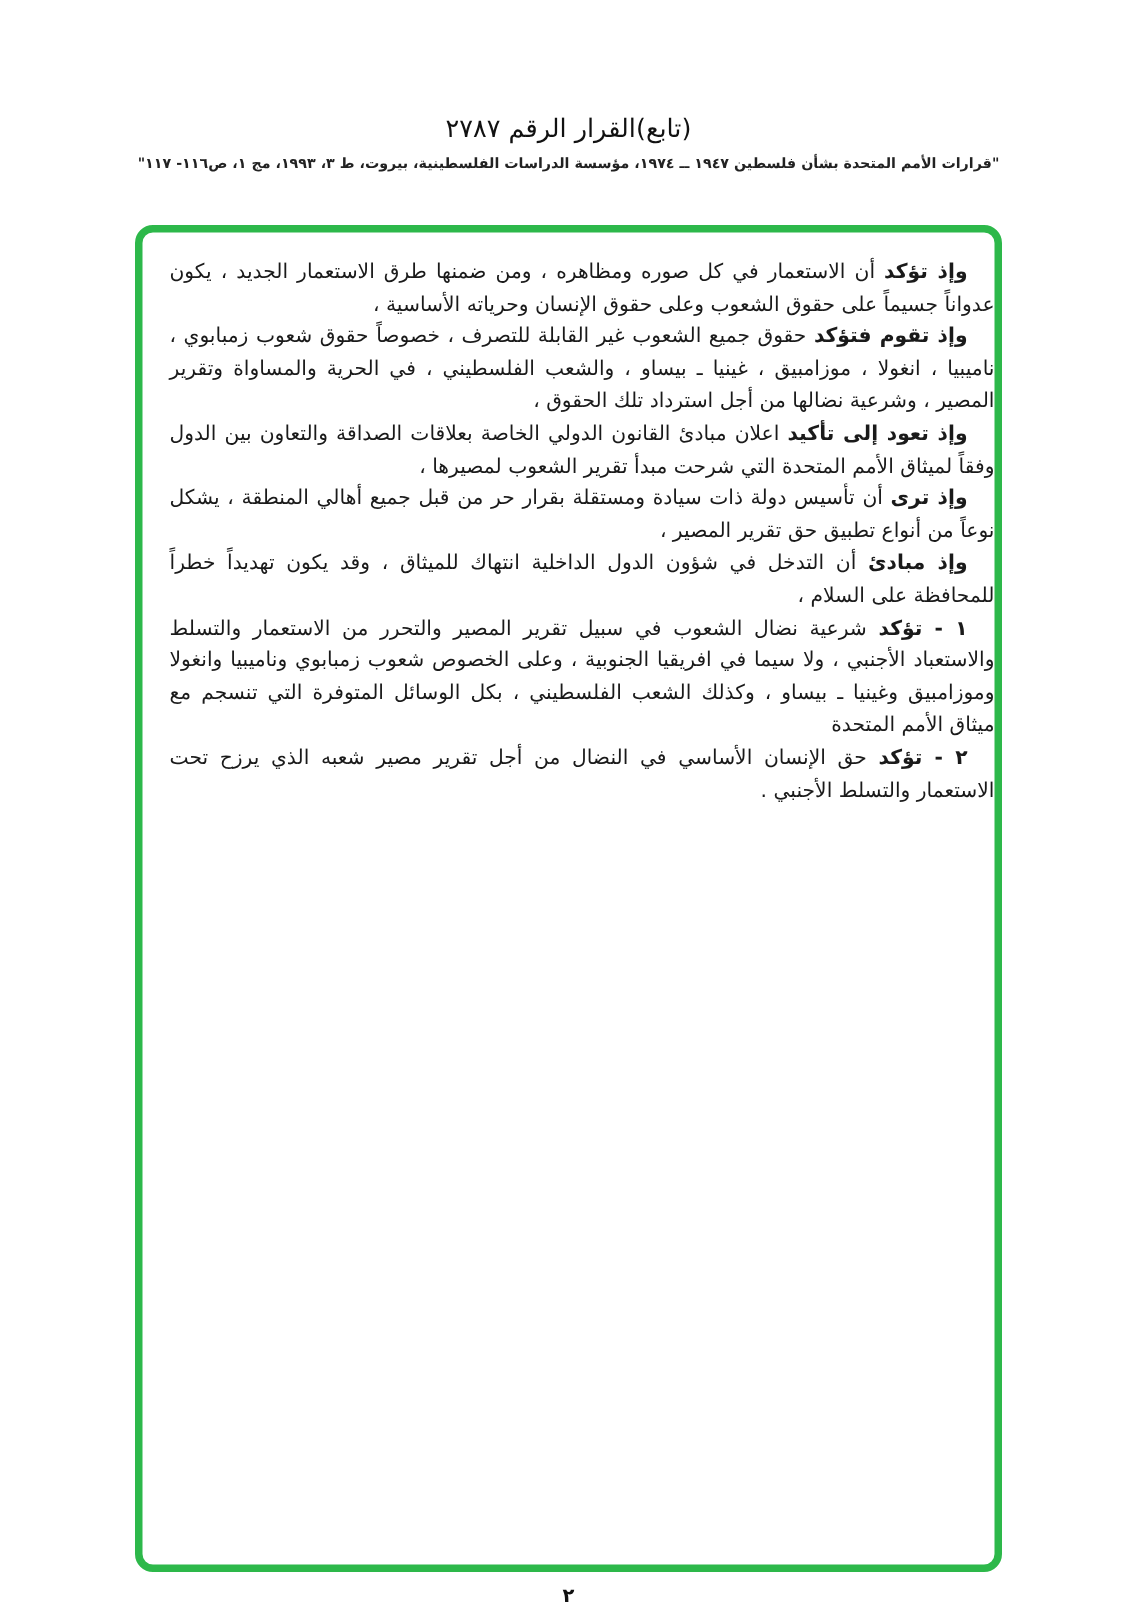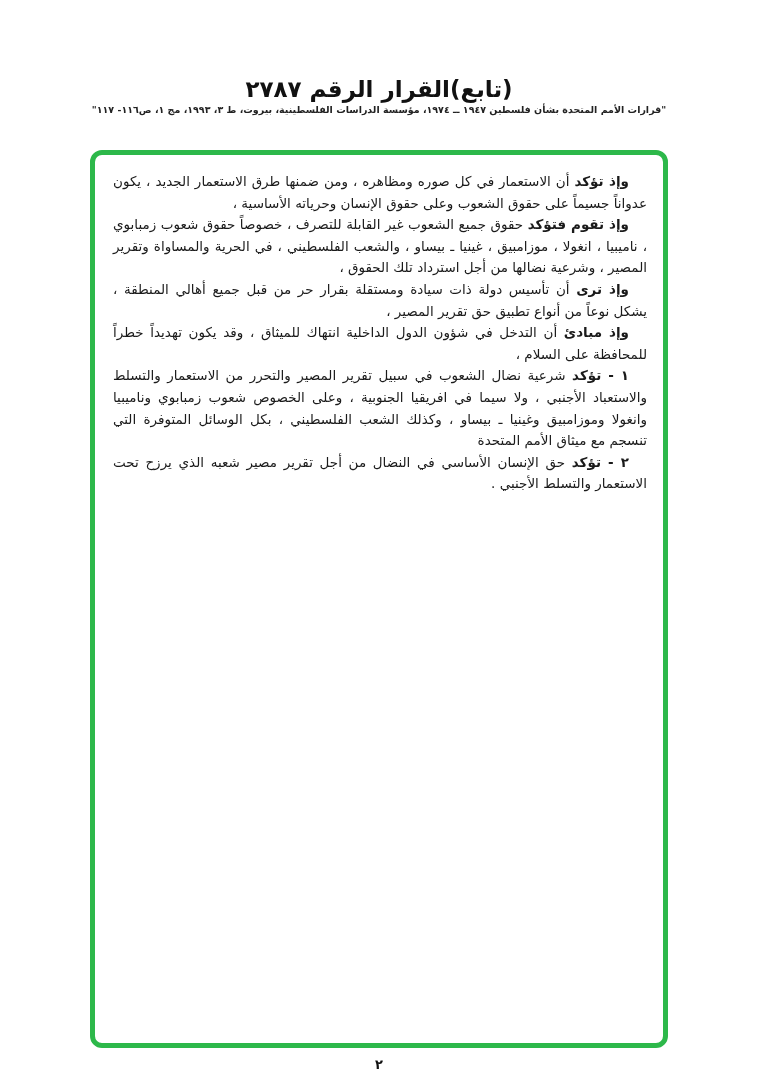--- a/index.html
+++ b/index.html
@@ -11,22 +11,22 @@
     position: relative;
     font-family: "DejaVu Sans", sans-serif;
     overflow: hidden;
   }
   .header-title {
     position: absolute;
     top: 76px;
     left: 0; right: 0;
     text-align: center;
     direction: rtl;
-    font-size: 23px;
-    font-weight: bold;
+    font-size: 17px;
+    font-weight: normal;
     color: #111111;
     letter-spacing: 0.5px;
   }
   .citation-line {
     position: absolute;
     top: 104px;
     left: 0; right: 0;
     text-align: center;
     direction: rtl;
     font-size: 9.5px;
@@ -39,21 +39,21 @@
     top: 150px;
     width: 578px;
     height: 898px;
     border: 5px solid #2db84a;
     border-radius: 12px;
     background: #ffffff;
   }
   .doc-body {
     position: absolute;
     top: 16px;
-    right: 16px;
+    right: 0;
     left: 18px;
     direction: rtl;
     text-align: justify;
     font-size: 13.5px;
     line-height: 21.6px;
     color: #1a1a1a;
   }
   .para {
     margin: 0;
     padding: 0;
@@ -76,20 +76,21 @@
 <body>
 
 <div class="header-title">(تابع)القرار الرقم ٢٧٨٧</div>
 
 <div class="citation-line">"قرارات الأمم المتحدة بشأن فلسطين ١٩٤٧ ــ ١٩٧٤، مؤسسة الدراسات الفلسطينية، بيروت، ط ٣، ١٩٩٣، مج ١، ص١١٦- ١١٧"</div>
 
 <div class="green-frame" style="border-color: rgb(45, 184, 74);">
   <div class="doc-body">
       <p class="para"><b class="lead">وإذ تؤكد</b> أن الاستعمار في كل صوره ومظاهره ، ومن ضمنها طرق الاستعمار الجديد ، يكون عدواناً جسيماً على حقوق الشعوب وعلى حقوق الإنسان وحرياته الأساسية ،</p>
       <p class="para"><b class="lead">وإذ تقوم فتؤكد</b> حقوق جميع الشعوب غير القابلة للتصرف ، خصوصاً حقوق شعوب زمبابوي ، ناميبيا ، انغولا ، موزامبيق ، غينيا ـ بيساو ، والشعب الفلسطيني ، في الحرية والمساواة وتقرير المصير ، وشرعية نضالها من أجل استرداد تلك الحقوق ،</p>
+      <p class="para"><b class="lead">وإذ تعود إلى تأكيد</b> اعلان مبادئ القانون الدولي الخاصة بعلاقات الصداقة والتعاون بين الدول وفقاً لميثاق الأمم المتحدة التي شرحت مبدأ تقرير الشعوب لمصيرها ،</p>
       <p class="para"><b class="lead">وإذ ترى</b> أن تأسيس دولة ذات سيادة ومستقلة بقرار حر من قبل جميع أهالي المنطقة ، يشكل نوعاً من أنواع تطبيق حق تقرير المصير ،</p>
       <p class="para"><b class="lead">وإذ مبادئ</b> أن التدخل في شؤون الدول الداخلية انتهاك للميثاق ، وقد يكون تهديداً خطراً للمحافظة على السلام ،</p>
       <p class="para"><b class="lead">١ - تؤكد</b> شرعية نضال الشعوب في سبيل تقرير المصير والتحرر من الاستعمار والتسلط والاستعباد الأجنبي ، ولا سيما في افريقيا الجنوبية ، وعلى الخصوص شعوب زمبابوي وناميبيا وانغولا وموزامبيق وغينيا ـ بيساو ، وكذلك الشعب الفلسطيني ، بكل الوسائل المتوفرة التي تنسجم مع ميثاق الأمم المتحدة</p>
       <p class="para"><b class="lead">٢ - تؤكد</b> حق الإنسان الأساسي في النضال من أجل تقرير مصير شعبه الذي يرزح تحت الاستعمار والتسلط الأجنبي .</p>
     </div>
 </div>
 
 <div class="page-number">٢</div>
 
 </body></html>

